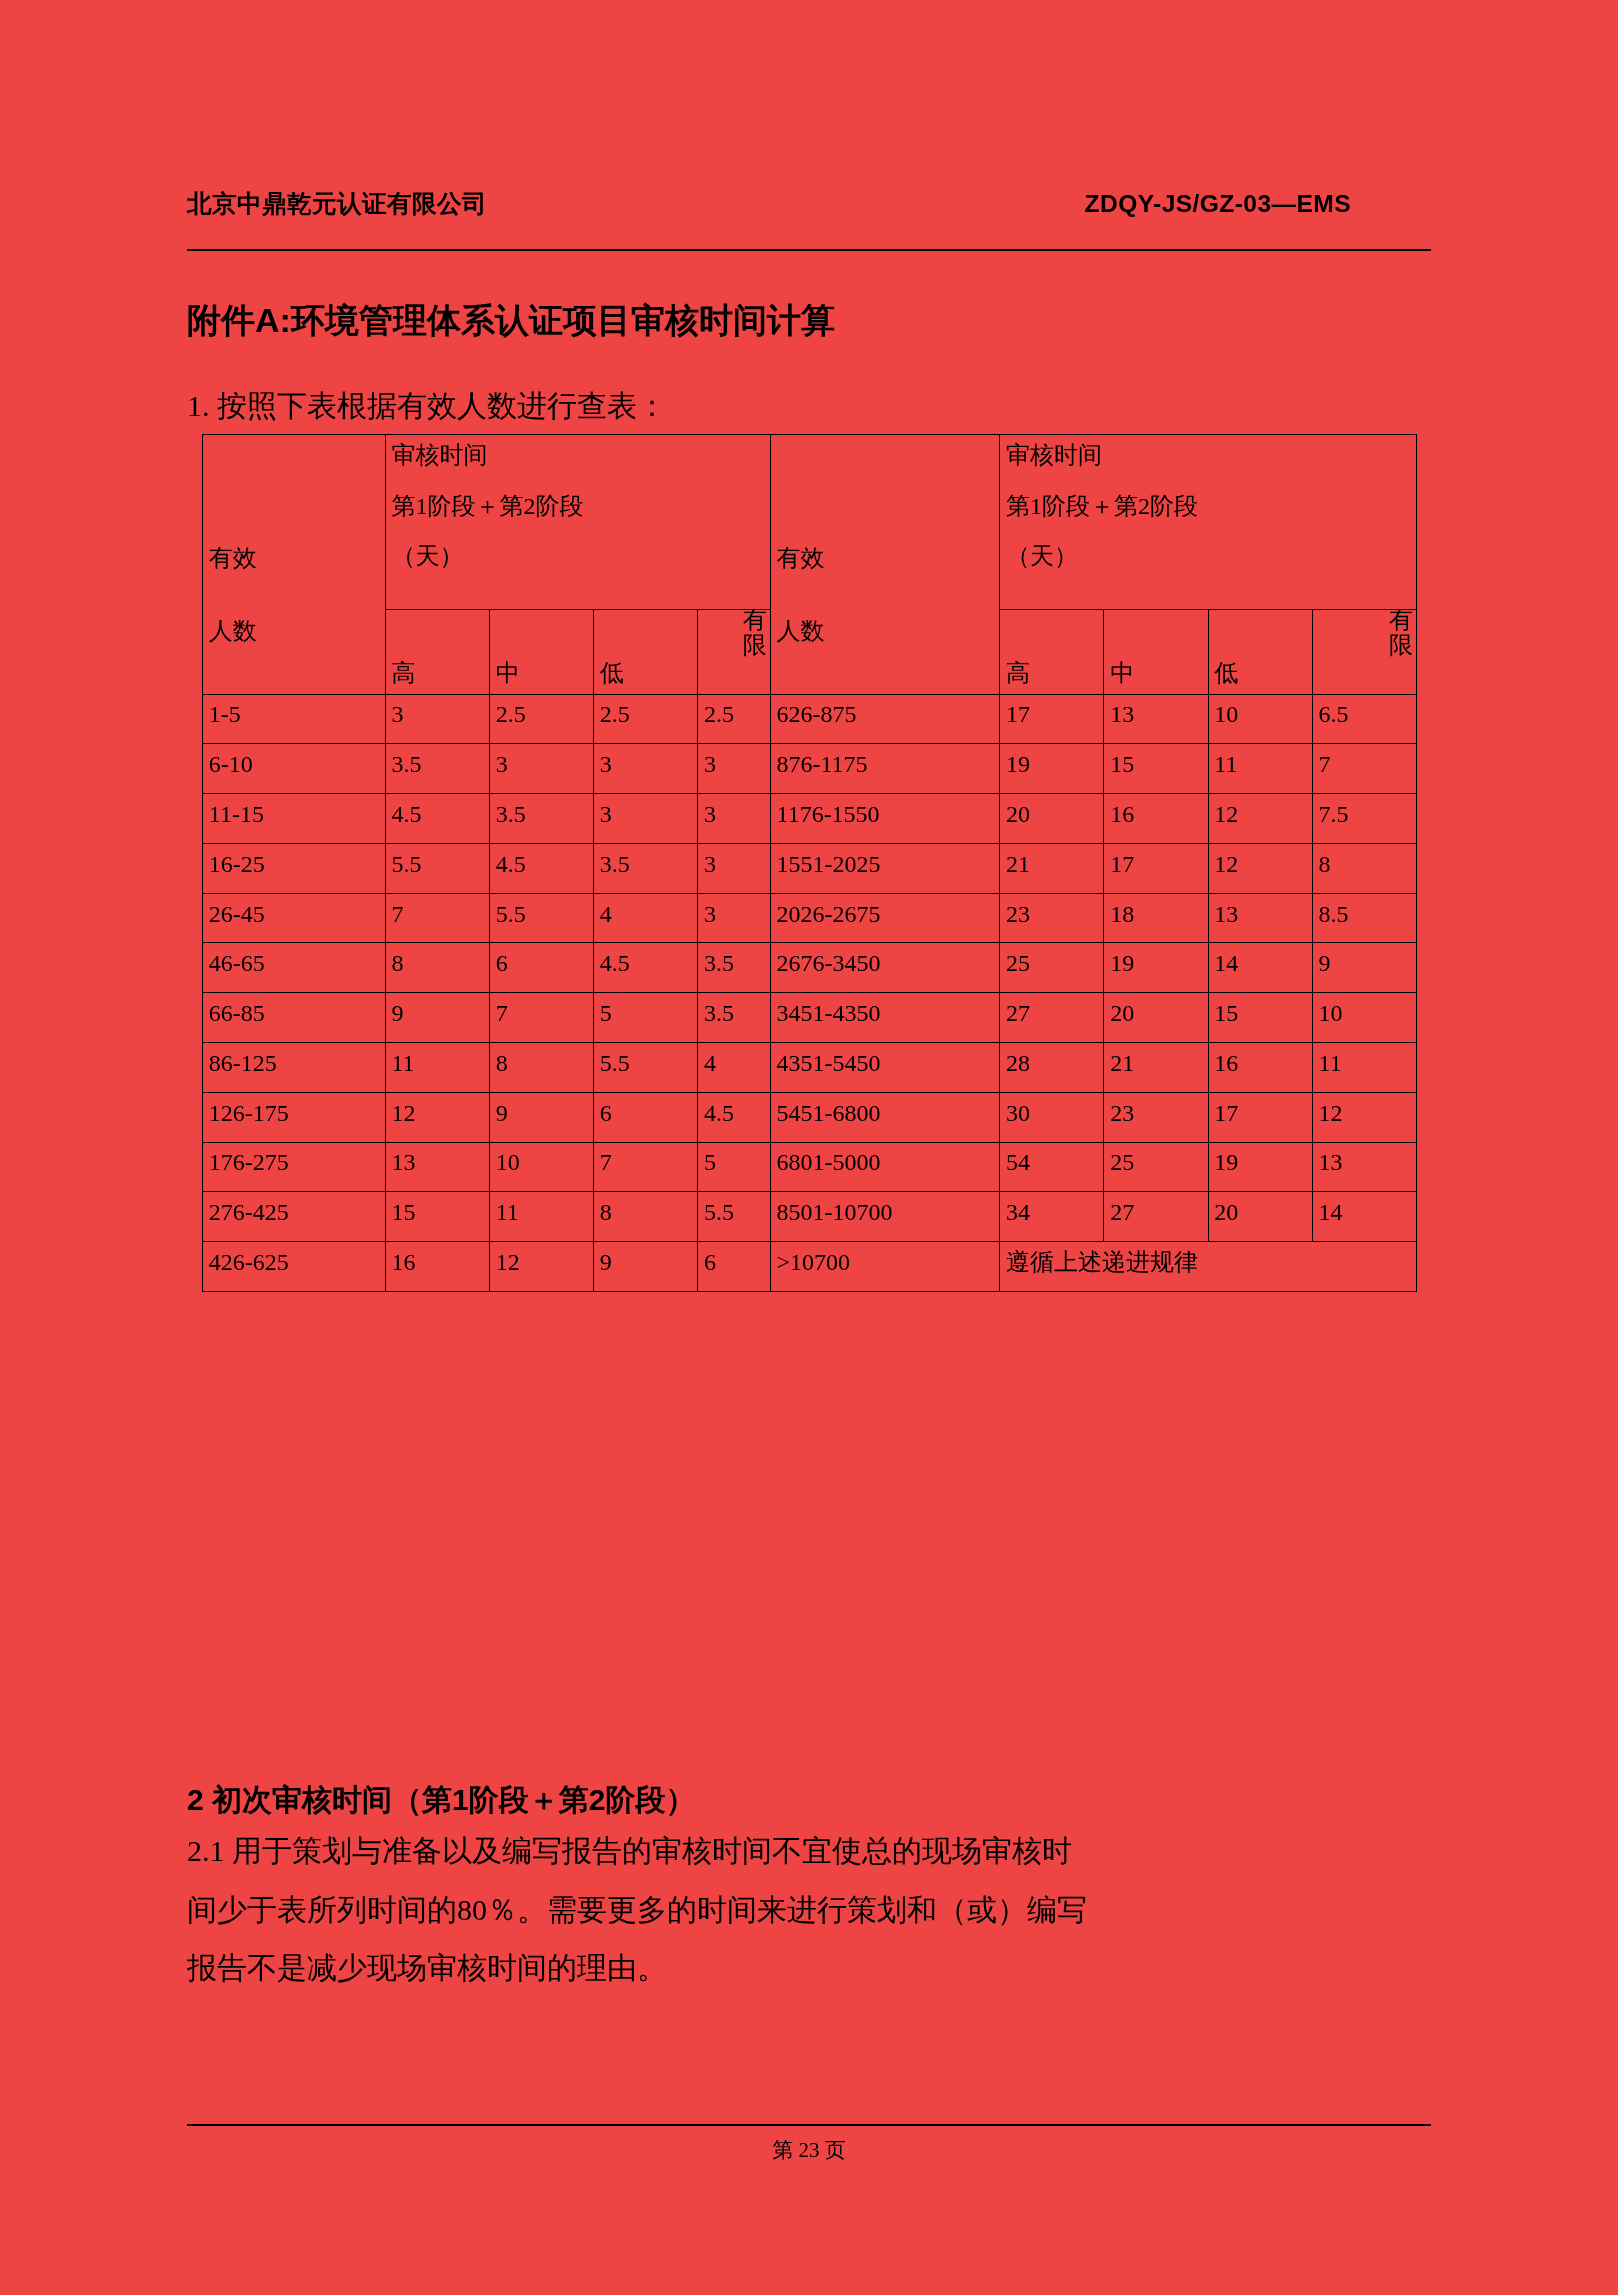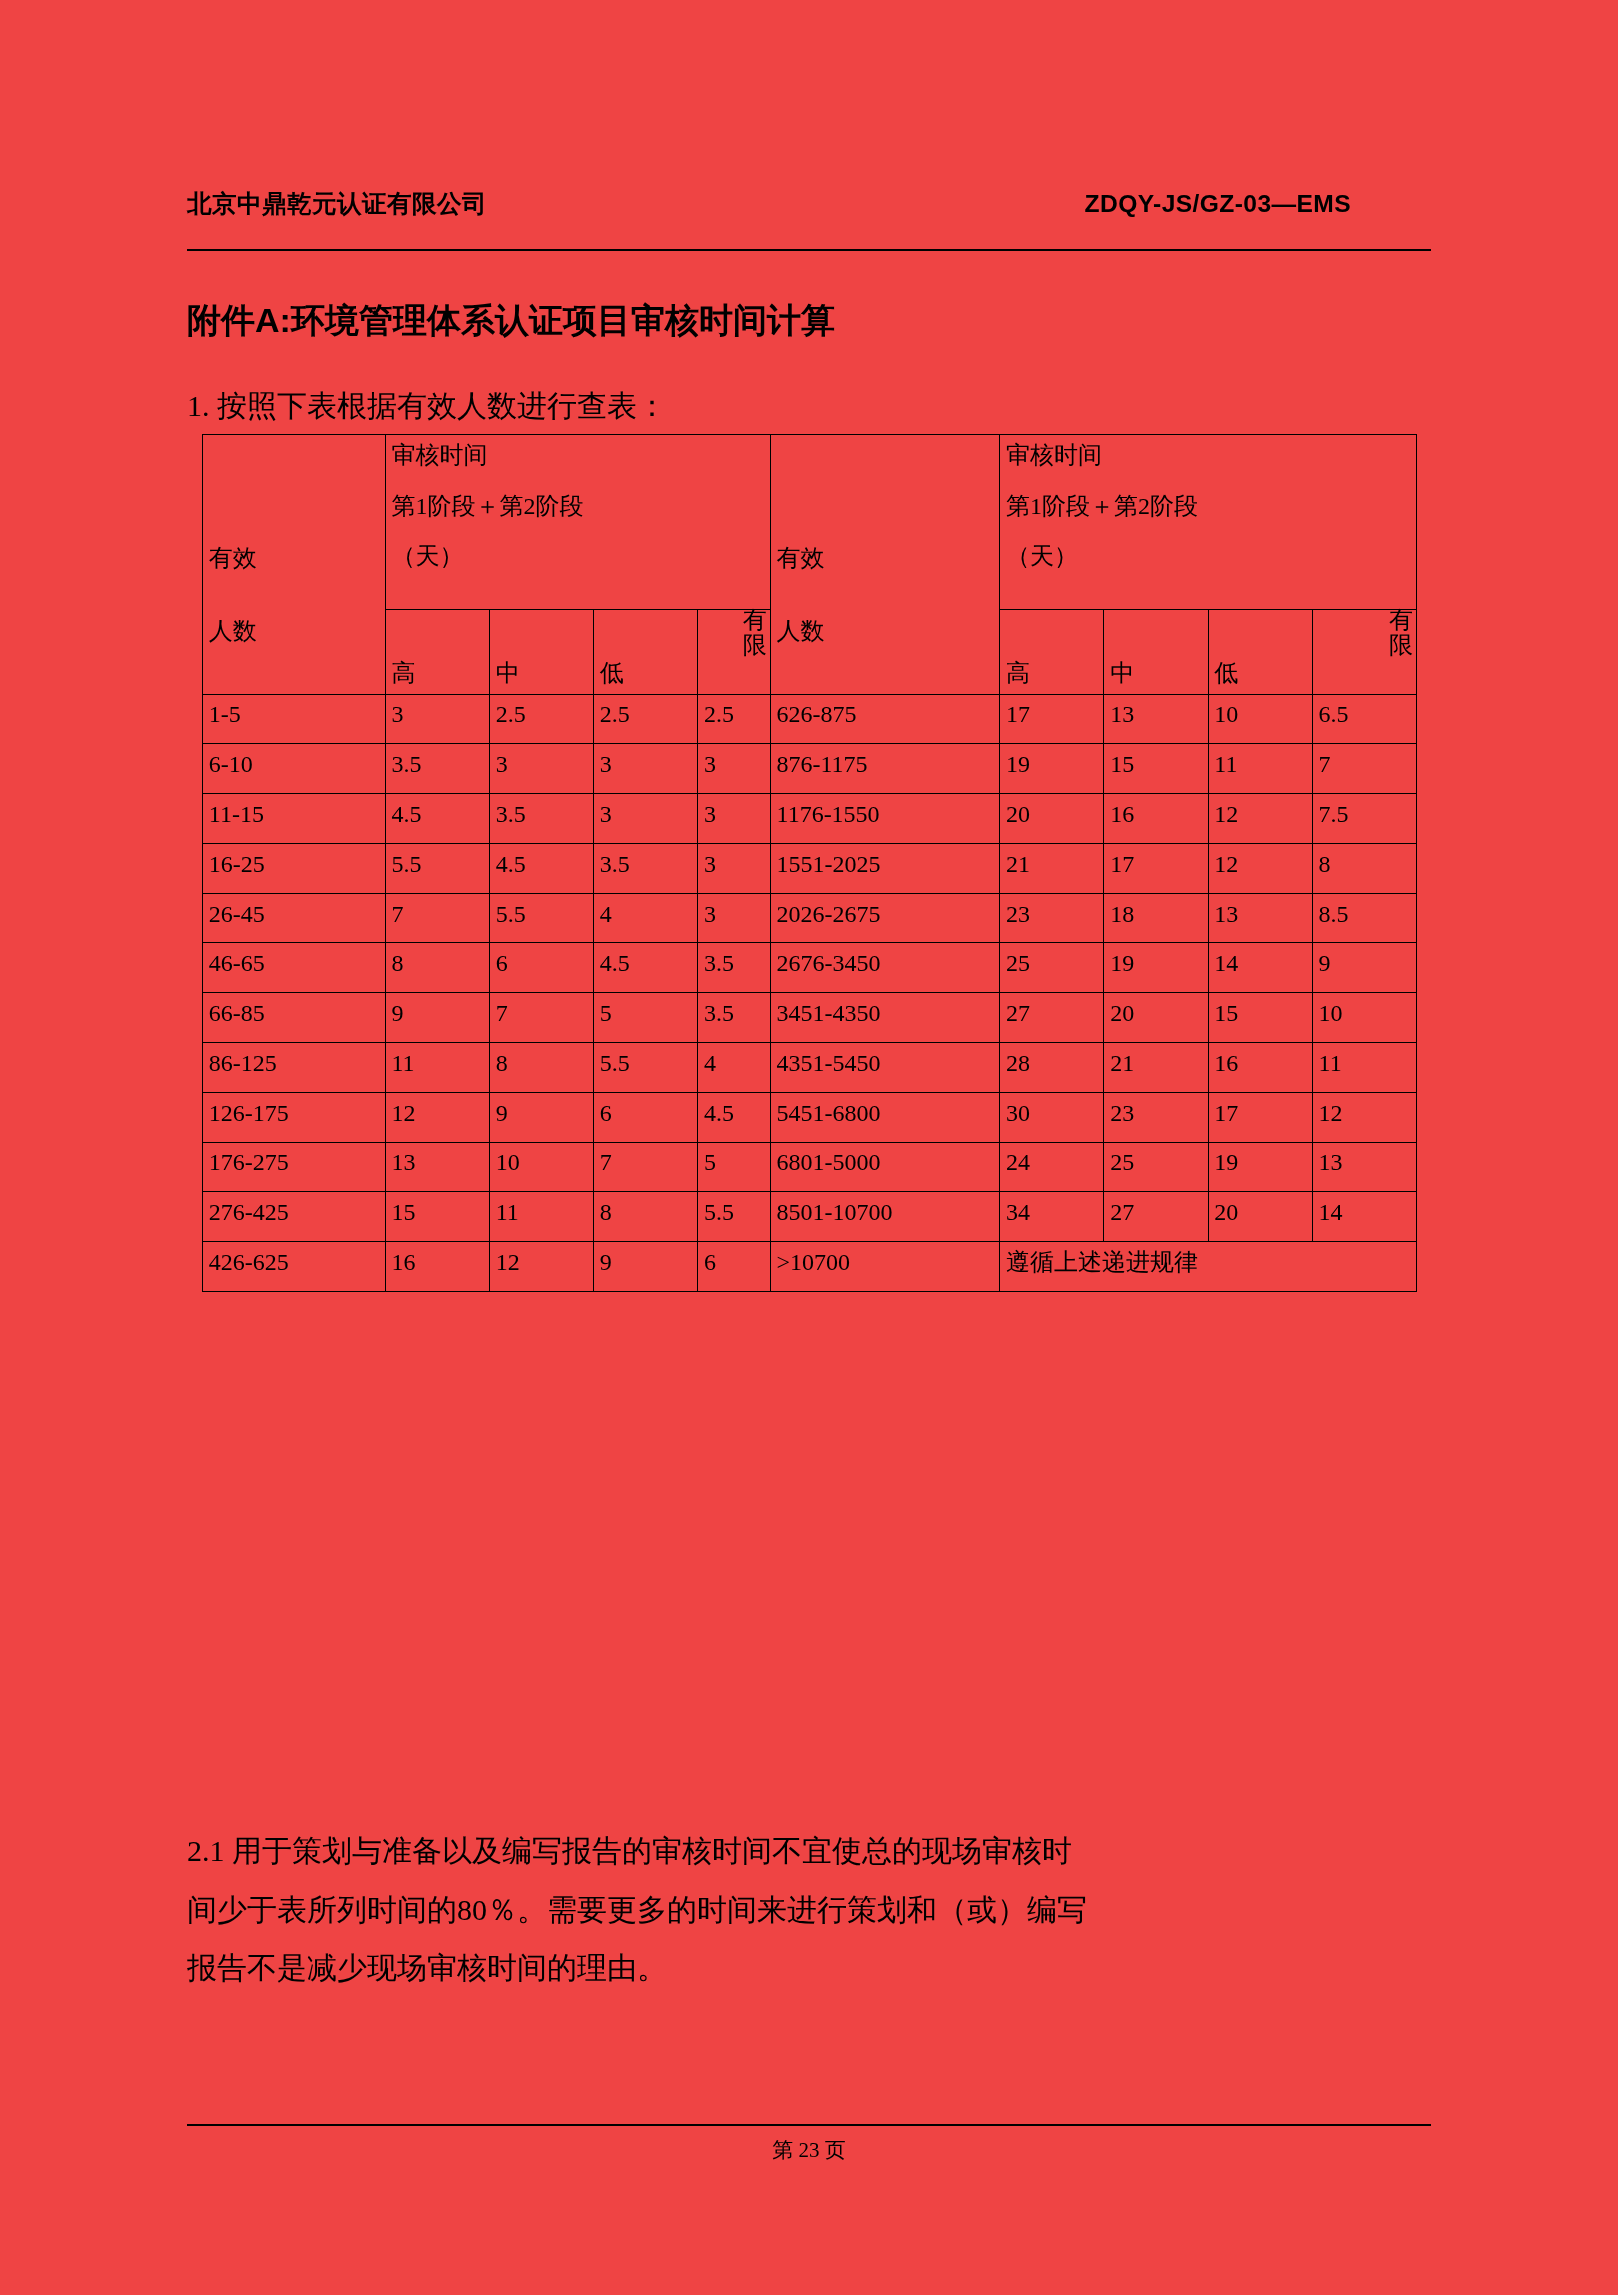--- a/index.html
+++ b/index.html
@@ -370,21 +370,21 @@
           <td>17</td>
           <td>12</td>
         </tr>
         <tr class="data-row">
           <td class="range">176-275</td>
           <td>13</td>
           <td>10</td>
           <td>7</td>
           <td>5</td>
           <td class="range">6801-5000</td>
-          <td>24</td>
+          <td>54</td>
           <td>25</td>
           <td>19</td>
           <td>13</td>
         </tr>
         <tr class="data-row">
           <td class="range">276-425</td>
           <td>15</td>
           <td>11</td>
           <td>8</td>
           <td>5.5</td>
@@ -400,20 +400,21 @@
           <td>12</td>
           <td>9</td>
           <td>6</td>
           <td class="range">&gt;10700</td>
           <td class="note" colspan="4">遵循上述递进规律</td>
         </tr>
       </tbody>
     </table>
   </div>
 
+  <h2 class="section-heading">2  初次审核时间（第1阶段＋第2阶段）</h2>
 
   <div class="body-para">
     <span class="ln">2.1  用于策划与准备以及编写报告的审核时间不宜使总的现场审核时</span>
     <span class="ln">间少于表所列时间的80％。需要更多的时间来进行策划和（或）编写</span>
     <span class="ln">报告不是减少现场审核时间的理由。</span>
   </div>
 
   <div class="footer-rule"></div>
   <div class="footer-pageno">第 23 页</div>
 

